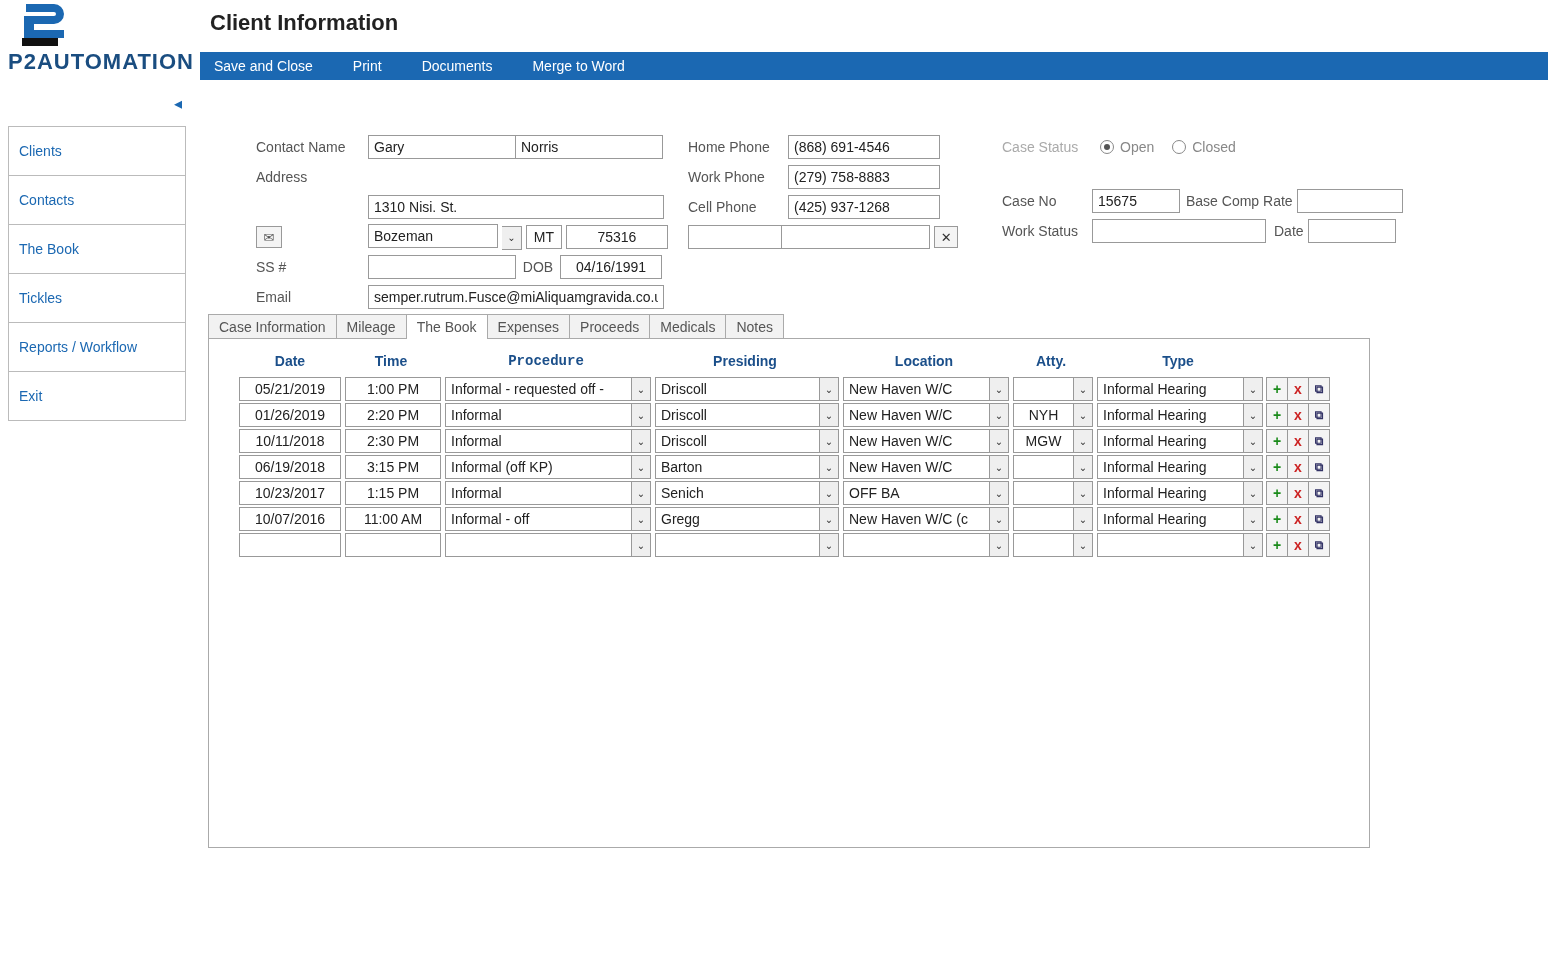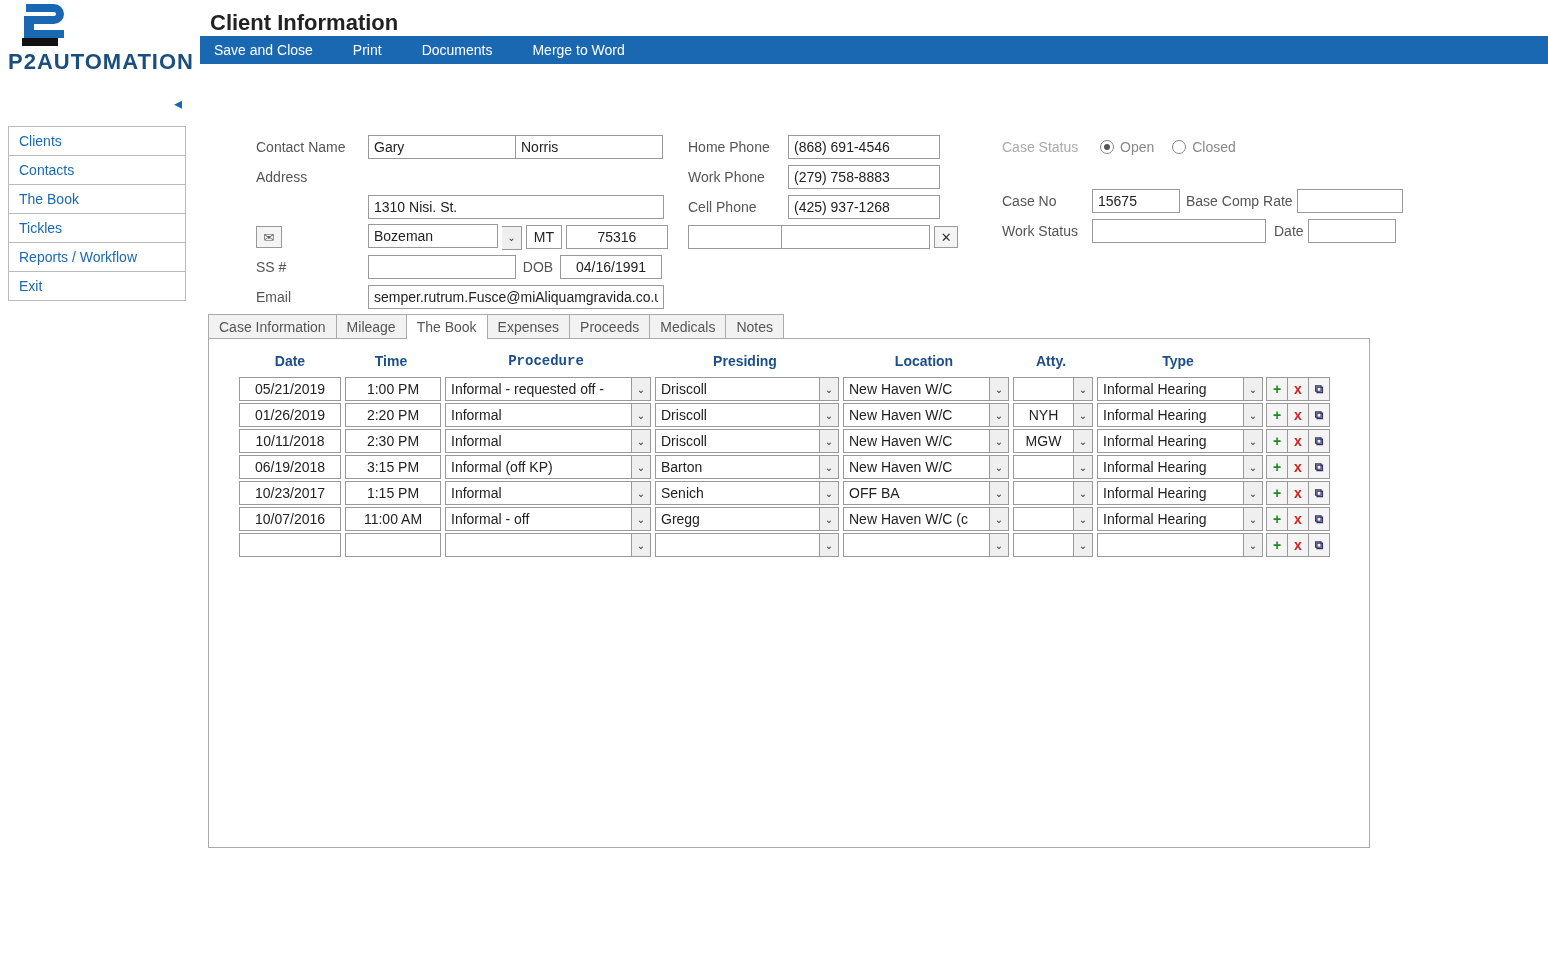--- a/index.html
+++ b/index.html
@@ -7,28 +7,28 @@
   body { width:1548px; height:968px; position:relative; }
 
   
   .logo { position:absolute; left:8px; top:2px; width:180px; text-align:left; }
   .logo-mark { display:inline-block; }
   .logo-text { font-size:22px; font-weight:700; color:#1a4d80; letter-spacing:1px; margin-top:-2px;}
   .logo-text .num { color:#1a4d80; }
 
   .page-title { position:absolute; left:210px; top:10px; font-size:22px; font-weight:700; color:#222; }
 
-  .toolbar { position:absolute; left:200px; right:0; top:36px; height:28px;
+  .toolbar { position:absolute; left:200px; right:0; top:52px; height:28px;
              background:#1b68b2; color:#fff; display:flex; align-items:center; padding-left:14px; gap:40px; }
   .toolbar span { cursor:pointer; }
 
   .collapse-tri { position:absolute; left:174px; top:94px; color:#1b68b2; font-size:16px; cursor:pointer; }
 
   .sidebar { position:absolute; left:8px; top:126px; width:178px; }
-  .sidebar .item { border:1px solid #bbb; margin-bottom:-1px; padding:6px 10px; color:#1b68b2; cursor:pointer; background:#fff; }
+  .sidebar .item { border:1px solid #bbb; margin-bottom:-1px; padding:16px 10px; color:#1b68b2; cursor:pointer; background:#fff; }
 
   .form-area { position:absolute; left:208px; right:10px; top:134px; }
   .col { position:absolute;margin-left:48px; }
   .col1 { left:0; width:420px; }
   .col2 { left:432px; width:270px; }
   .col3 { left:746px; width:420px; }
 
   .row { display:flex; align-items:center; margin-bottom:4px; height:26px; }
   .lbl { width:112px; color:#555; font-size:14px; }
   .col2 .lbl { width:100px; }

